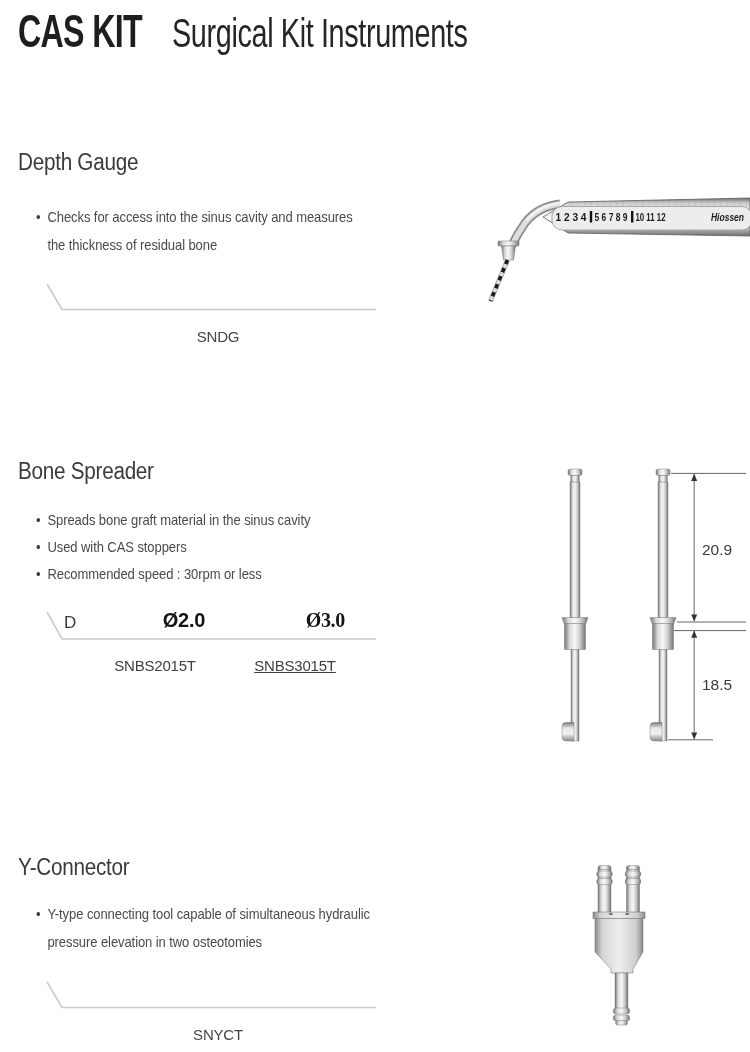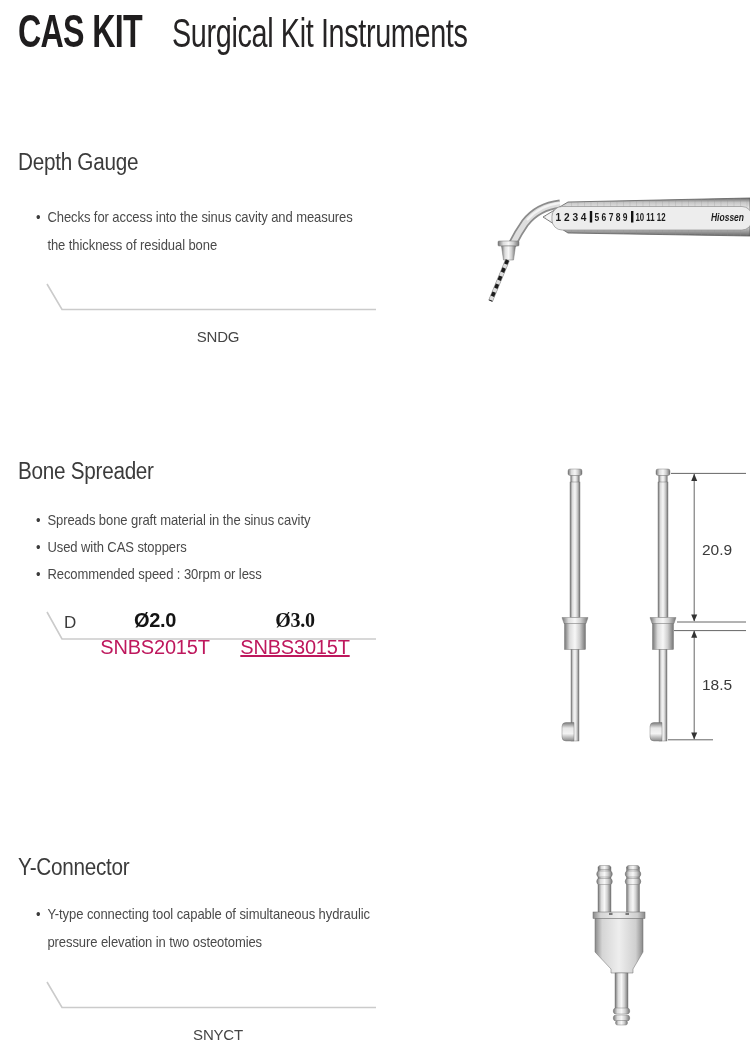--- a/index.html
+++ b/index.html
@@ -37,24 +37,24 @@
   .lh28 li{line-height:28px;}
   
   .hook{left:46px;width:332px;height:30px;}
   
   .model-label{
     left:62px;width:312px;text-align:center;font-size:15px;color:#454545;
     letter-spacing:-0.2px;
   }
   
   .tbl-corner{left:64px;top:613px;font-size:17px;color:#3b3b3b;}
-  .tbl-col{width:100px;text-align:center;top:609px;font-size:20px;font-weight:bold;color:#141414;letter-spacing:-0.3px;}
+  .tbl-col{width:100px;text-align:right;top:609px;font-size:20px;font-weight:bold;color:#141414;letter-spacing:-0.3px;}
   .tbl-col1{left:105px;}
   .tbl-col2{left:245px;font-family:Liberation Serif, serif;}
-  .tbl-model{width:110px;text-align:center;top:636px;font-size:20px;color:#be185d;letter-spacing:-0.2px;}
+  .tbl-model{width:110px;text-align:center;top:657px;font-size:15px;color:#404040;letter-spacing:-0.2px;}
   .tbl-model1{left:100px;}
   .tbl-model2{left:240px;text-decoration:underline;}
   svg{display:block;overflow:hidden;}
   svg text{font-family:"Liberation Sans", sans-serif;}
 </style>
 </head>
 <body>
 
 <div class="abs page-title">CAS KIT</div>
 <div class="abs page-subtitle">Surgical Kit Instruments</div>

